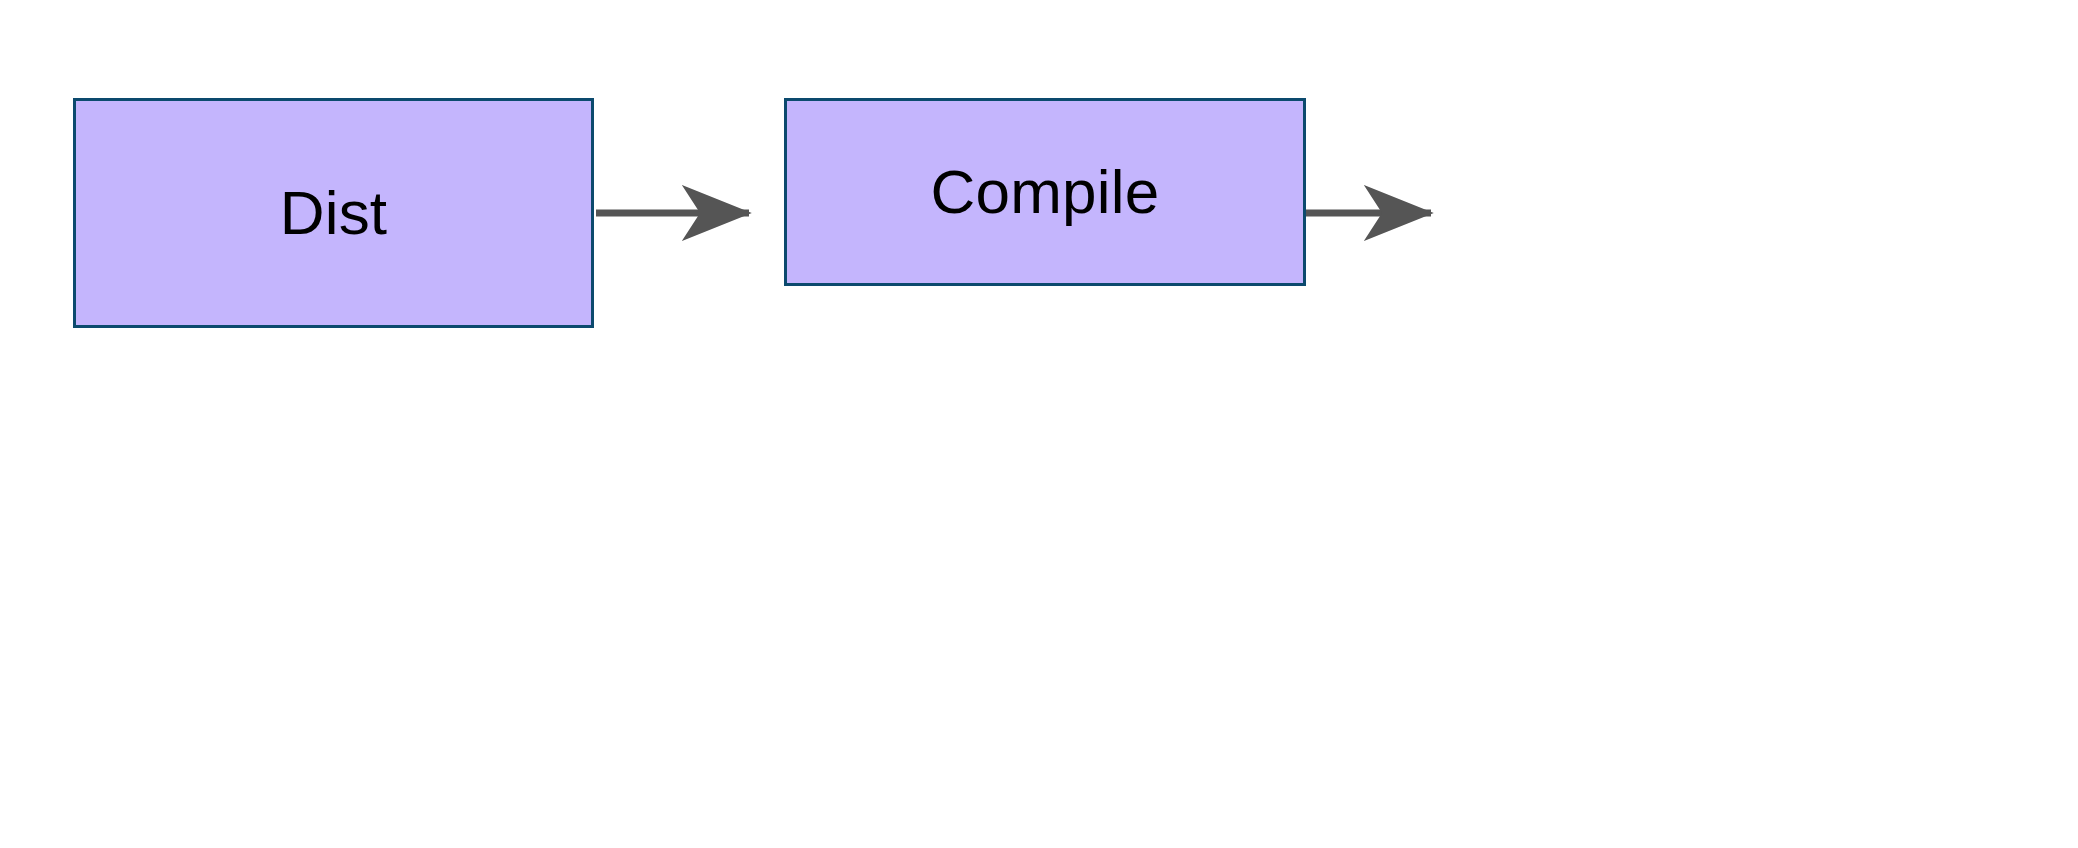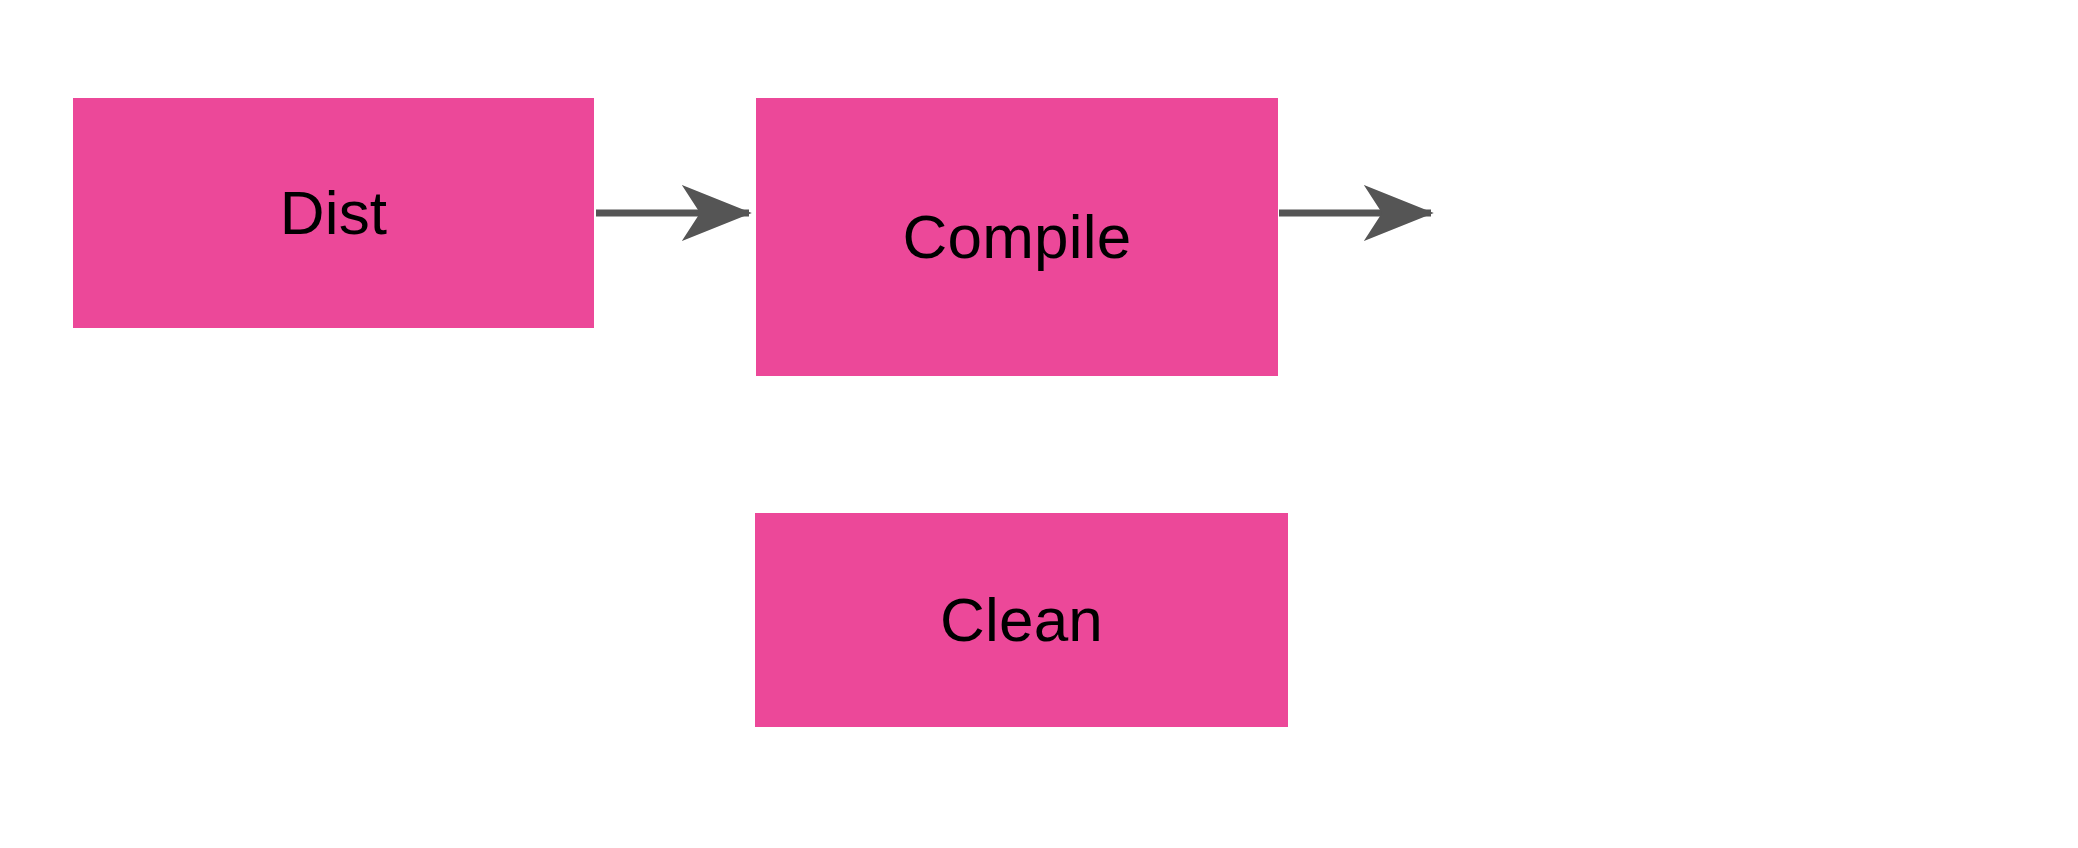--- a/index.html
+++ b/index.html
@@ -14,38 +14,38 @@
   #canvas {
     position: relative;
     width: 2078px;
     height: 848px;
     background: #ffffff;
     overflow: hidden;
   }
   .node {
     position: absolute;
     box-sizing: border-box;
-    background: #ec4899;
-    border: 3px solid #ec4899;
+    background: #c4b5fd;
+    border: 3px solid #0c4a6e;
     display: flex;
     align-items: center;
     justify-content: center;
   }
   .node-label {
     font-family: "Liberation Sans", sans-serif;
     font-size: 62px;
     font-weight: 400;
     color: #000000;
     line-height: 1;
     letter-spacing: 0.2px;
     white-space: nowrap;
     user-select: none;
   }
   #node-dist   { left: 73px;   top: 98px;  width: 521px; height: 230px; }
-  #node-compile{ left: 756px;  top: 98px;  width: 522px; height: 278px; align-items: center; }
+  #node-compile{ left: 784px;  top: 98px;  width: 522px; height: 188px; align-items: center; }
   #node-init   { left: 1438px; top: 98px;  width: 521px; height: 230px; }
   #node-clean  { left: 755px;  top: 513px; width: 533px; height: 214px; }
 
   #edge-layer {
     position: absolute;
     left: 0;
     top: 0;
     width: 2078px;
     height: 848px;
     pointer-events: none;
@@ -74,17 +74,14 @@
 
   <div class="node" id="node-dist">
     <span class="node-label">Dist</span>
   </div>
 
   <div class="node" id="node-compile">
     <span class="node-label">Compile</span>
   </div>
 
 
-  <div class="node" id="node-clean">
-    <span class="node-label">Clean</span>
-  </div>
 
 </div>
 
 </body></html>

